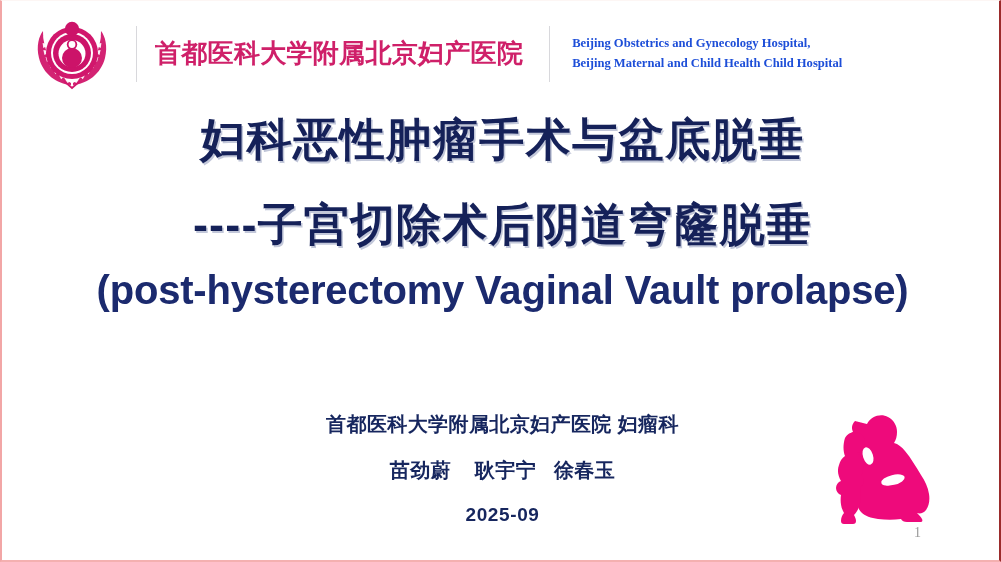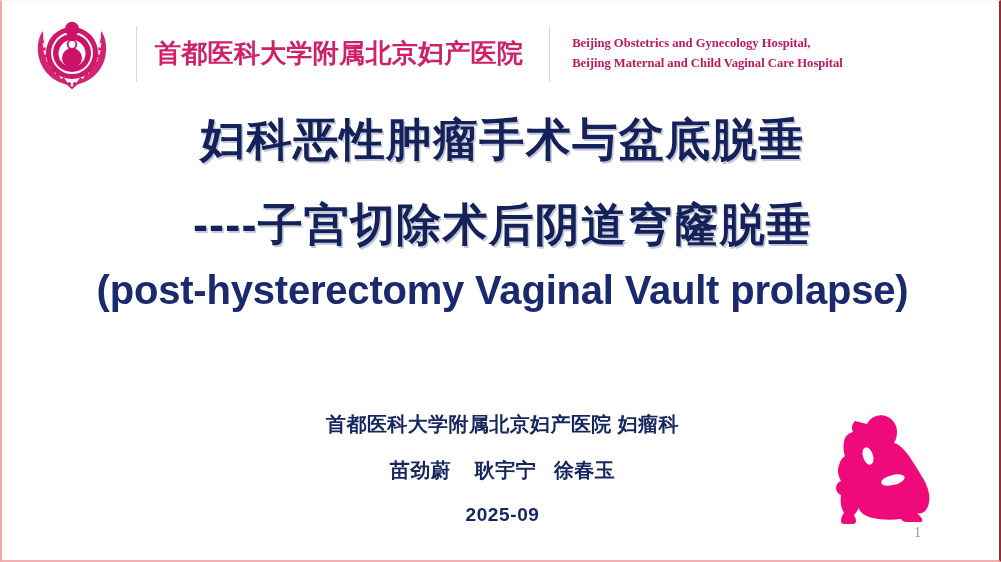--- a/index.html
+++ b/index.html
@@ -61,21 +61,21 @@
     color: #cf2069;
     font-size: 26px;
     font-weight: 700;
     line-height: 1.42;
     letter-spacing: 0.3px;
     white-space: nowrap;
   }
   .org-cn .line2 { display: block; }
 
   .org-en {
-    color: #be185d;
+    color: #1d4ed8;
     font-family: "Liberation Serif", "DejaVu Serif", serif;
     font-size: 12.6px;
     font-weight: 600;
     line-height: 1.52;
     white-space: nowrap;
   }
   .org-en div { display: block; }
 
   
   .title-block {
@@ -229,21 +229,21 @@
     <div class="head-divider"></div>
 
     <div class="org-cn">
       <span>首都医科大学附属北京妇产医院</span>
     </div>
 
     <div class="head-divider second"></div>
 
     <div class="org-en">
       <div>Beijing Obstetrics and Gynecology Hospital,</div>
-      <div>Beijing Maternal and Child Vaginal Care Hospital</div>
+      <div>Beijing Maternal and Child Health Child Hospital</div>
     </div>
   </div>
 
   <div class="title-block">
     <div class="title-main">妇科恶性肿瘤手术与盆底脱垂</div>
     <div class="title-sub">----子宫切除术后阴道穹窿脱垂</div>
     <div class="title-en">(post-hysterectomy Vaginal Vault prolapse)</div>
   </div>
 
   <div class="author-block">

